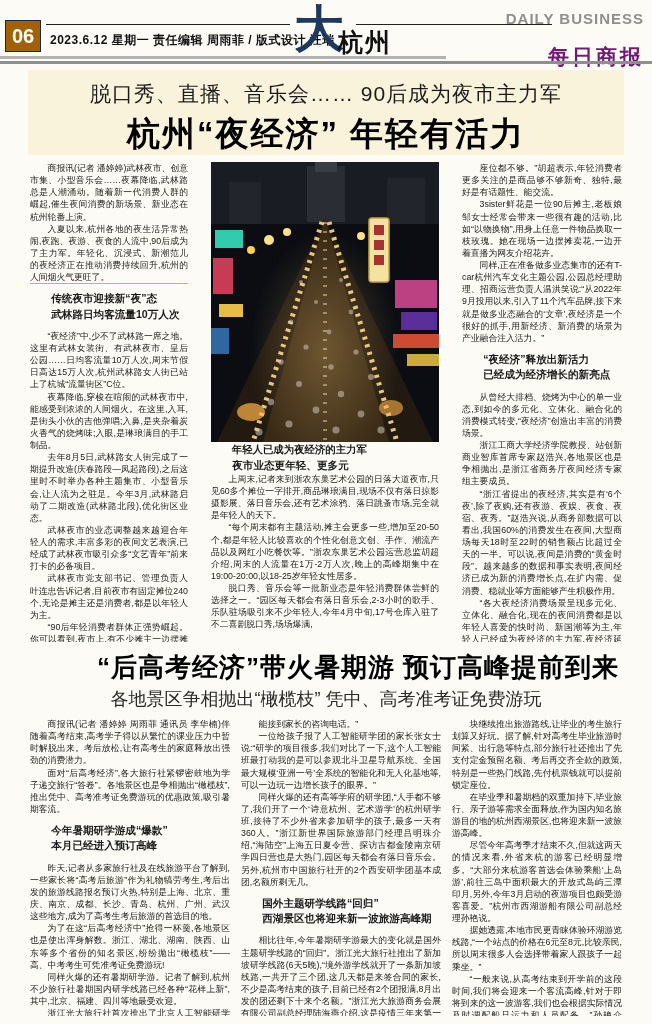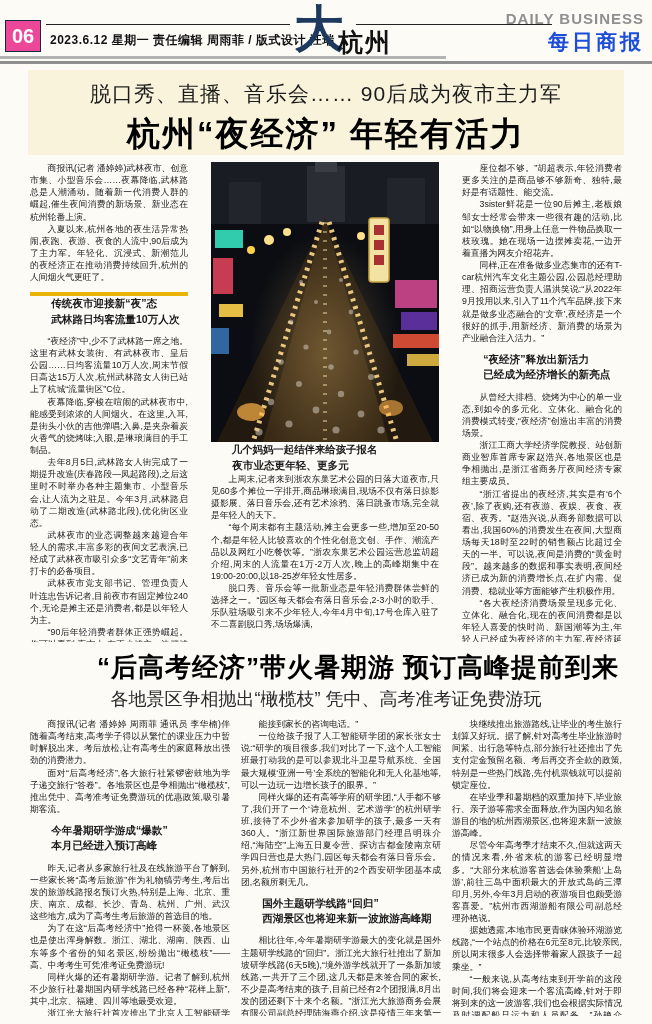--- a/index.html
+++ b/index.html
@@ -1,49 +1,49 @@
 <!DOCTYPE html>
 <html><head>
 <meta charset="utf-8">
 <style>
   html,body{margin:0;padding:0;background:#d9d9d9;}
   .page{position:relative;width:652px;height:1024px;margin:0 auto;background:#fcfbf6;
         font-family:"Liberation Sans","DejaVu Sans",sans-serif;color:#1a1a1a;overflow:hidden;}
 
   
   .header{position:absolute;top:8px;left:0;width:652px;height:52px;}
-  .pagenum{position:absolute;left:5px;top:12px;width:34px;height:30px;background:#ec4899;
+  .pagenum{position:absolute;left:5px;top:12px;width:34px;height:30px;background:#a16207;
            border:1px solid #142a3e;color:#fff;font-size:20px;font-weight:bold;
            display:flex;align-items:center;justify-content:center;}
   .dateline{position:absolute;left:50px;top:24px;font-size:12px;font-weight:bold;letter-spacing:.5px;color:#111;}
   .hline-a{position:absolute;left:46px;top:16px;width:244px;height:0;border-top:1.5px solid #222;}
   .hline-b{position:absolute;left:356px;top:16px;width:196px;height:0;border-top:1.5px solid #222;}
   .logo-da{position:absolute;left:294px;top:-4px;font-family:"DejaVu Serif","Liberation Serif",serif;
            font-size:50px;font-weight:bold;color:#1d3a5e;line-height:1;}
   .logo-city{position:absolute;left:338px;top:18px;font-size:25px;font-weight:900;color:#111;letter-spacing:2px;}
   .mast-en{position:absolute;right:8px;top:2px;color:#8f8f8f;font-size:15px;font-weight:bold;letter-spacing:1px;}
-  .mast-cn{position:absolute;right:8px;top:20px;color:#1d4ed8;font-size:21px;font-weight:900;letter-spacing:3px;}
+  .mast-cn{position:absolute;right:8px;top:35px;color:#701a75;font-size:21px;font-weight:900;letter-spacing:3px;}
   .rule1{position:absolute;left:0;top:48px;width:446px;height:3px;background:#b3b3b3;}
   .rule2{position:absolute;left:0;top:53px;width:652px;height:3px;background:#8f8f8f;}
 
   
   .a1-head{position:absolute;left:28px;top:70px;width:596px;height:85px;background:#faf3dc;text-align:center;}
   .a1-kicker{margin-top:10px;font-size:21px;color:#1c1c1c;letter-spacing:1px;}
   .a1-title{margin-top:4px;font-size:33px;font-weight:700;letter-spacing:2px;color:#000;}
 
   
   .a1-cols{position:absolute;left:30px;top:162px;width:592px;height:480px;display:flex;gap:23px;overflow:hidden;}
   .a1c1{width:158px;}
   .a1c2{width:228px;}
   .a1c3{flex:1;}
   .bd{font-size:8.8px;line-height:1.38;text-align:justify;}
   .bd p{margin:0;text-indent:2em;}
   .subhead{font-weight:bold;font-size:10.6px;line-height:1.45;text-indent:0;margin:0;}
   .sectgap{height:8px;}
-  .sectbox{border-top:4px solid #eab308;margin-top:9px;padding-top:0;}
+  .sectbox{border-top:1px solid #eab308;padding-top:7px;}
 
   
   .photo-wrap{width:228px;height:280px;overflow:hidden;background:#0b0d12;}
   .caption{font-weight:bold;font-size:10.4px;line-height:1.5;margin-top:4px;}
 
   
   .a2-title{position:absolute;left:0;top:650px;width:652px;text-align:center;
             font-size:26px;font-weight:900;letter-spacing:1px;color:#000;margin-left:32px;}
   .a2-sub{position:absolute;left:0;top:687px;width:652px;text-align:center;font-size:18px;color:#2a2a2a;}
   .a2-cols{position:absolute;left:30px;top:718px;width:592px;height:298px;display:flex;gap:11px;overflow:hidden;}
@@ -148,21 +148,21 @@
             <circle cx="150" cy="252" r="3.4"></circle>
               <circle cx="78" cy="262" r="3.6"></circle>
               <circle cx="125" cy="268" r="3.6"></circle>
             <circle cx="170" cy="268" r="3.6"></circle>
               <circle cx="48" cy="270" r="3.6"></circle>
           </g>
           <ellipse cx="40" cy="250" rx="14" ry="9" fill="#ffb347" opacity="0.7"></ellipse>
           <ellipse cx="180" cy="246" rx="12" ry="8" fill="#ffb347" opacity="0.6"></ellipse>
         </svg>
       </div>
-      <p class="caption">几个妈妈一起结伴来给孩子报名</p>
+      <p class="caption">年轻人已成为夜经济的主力军</p>
       <p class="subhead">夜市业态更年轻、更多元</p>
       <p>上周末,记者来到浙农东巢艺术公园的日落大道夜市,只见60多个摊位一字排开,商品琳琅满目,现场不仅有落日掠影摄影展、落日音乐会,还有艺术涂鸦、落日跳蚤市场,完全就是年轻人的天下。</p>
       <p>“每个周末都有主题活动,摊主会更多一些,增加至20-50个,都是年轻人比较喜欢的个性化创意文创、手作、潮流产品以及网红小吃餐饮等。”浙农东巢艺术公园运营总监胡超介绍,周末的人流量在1万-2万人次,晚上的高峰期集中在19:00-20:00,以18-25岁年轻女性居多。</p>
       <p>脱口秀、音乐会等一批新业态是年轻消费群体尝鲜的选择之一。“园区每天都会有落日音乐会,2-3小时的歌手、乐队驻场吸引来不少年轻人,今年4月中旬,17号仓库入驻了不二喜剧脱口秀,场场爆满,</p>
     </div>
 
     <div class="a1c3 bd">
       <p>座位都不够。”胡超表示,年轻消费者更多关注的是商品够不够新奇、独特,最好是有话题性、能交流。</p>
       <p>3sister鲜花是一位90后摊主,老板娘邹女士经常会带来一些很有趣的活动,比如“以物换物”,用身上任意一件物品换取一枝玫瑰。她在现场一边摆摊卖花,一边开着直播为网友介绍花卉。</p>
       <p>同样,正在准备做多业态集市的还有T-car杭州汽车文化主题公园,公园总经理助理、招商运营负责人温洪笑说:“从2022年9月投用以来,引入了11个汽车品牌,接下来就是做多业态融合的‘文章’,夜经济是一个很好的抓手,用新经济、新消费的场景为产业融合注入活力。”</p>

